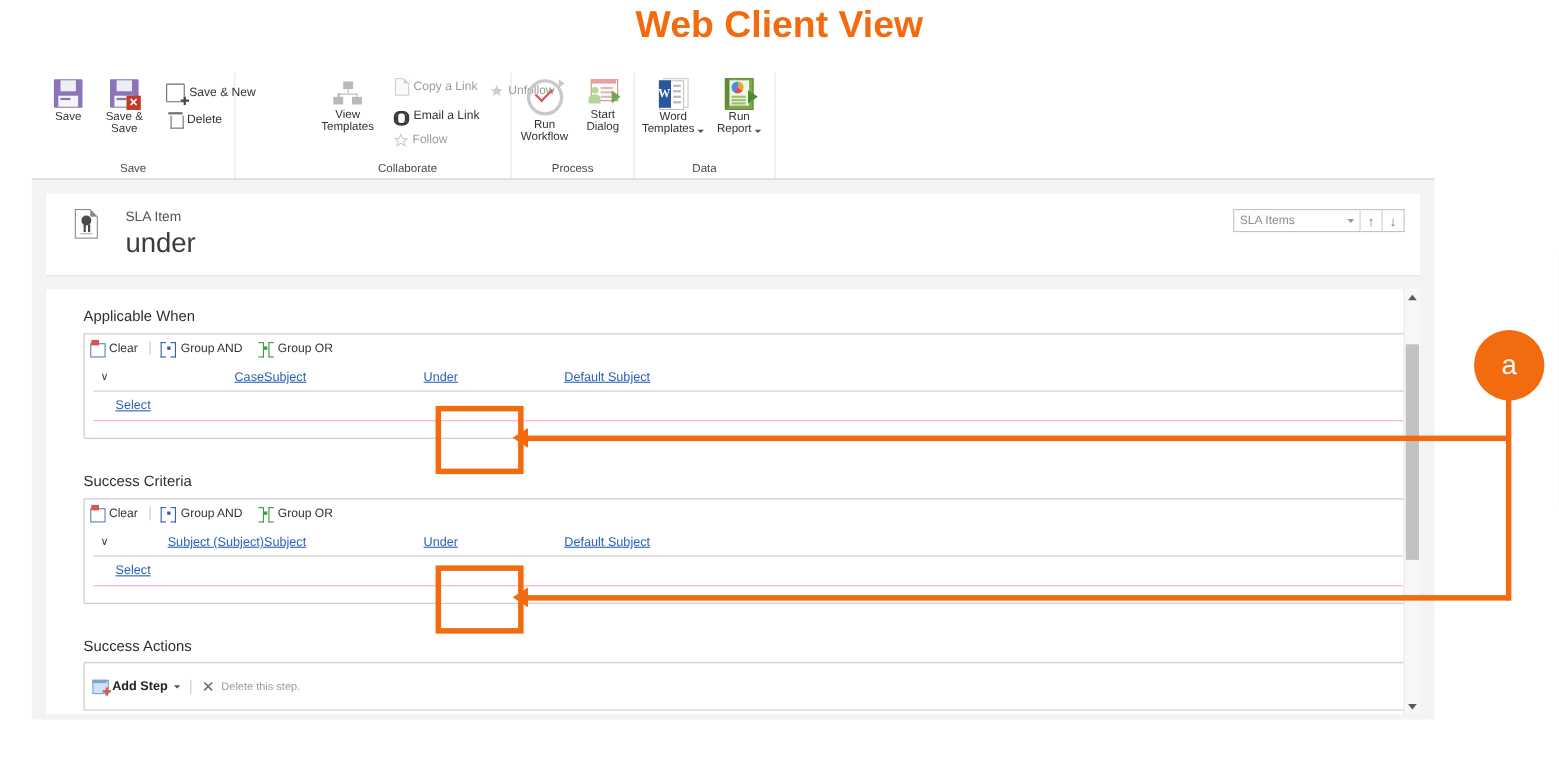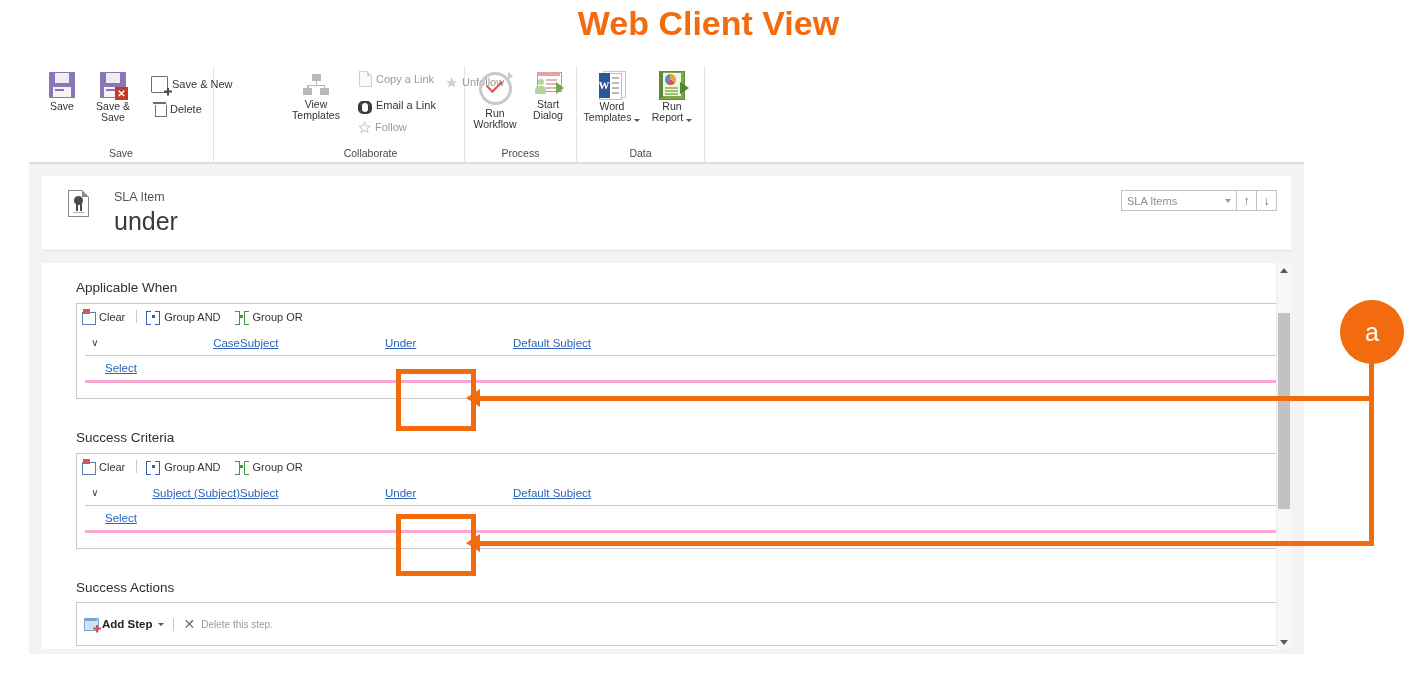--- a/index.html
+++ b/index.html
@@ -233,21 +233,21 @@
   .ic-gor .br{position:absolute;top:0;width:4px;height:12px;border:1.6px solid #3C9B3C;}
   .ic-gor .l{left:0;border-left:none;}
   .ic-gor .r{right:0;border-right:none;}
   .ic-gor .dot{position:absolute;left:5.5px;top:4px;width:3px;height:3px;background:#3C9B3C;}
 
   .crit-row{
     height:27px;display:flex;align-items:center;
     border-bottom:1px solid #c9c9c9;box-sizing:border-box;
     margin:0 8px;
   }
-  .crit-row.light{border-bottom:3px solid #f9a8d4;}
+  .crit-row.light{border-bottom:1px solid #f9a8d4;}
   .crit-row .chev{width:20px;text-align:center;color:#3a3a3a;font-size:10px;}
   .lnk{color:#2B63B8;text-decoration:underline;font-size:11.5px;cursor:pointer;}
 
   .col-entity{width:135px;text-align:right;}
   .col-field{width:145px;}
   .col-op{width:128px;}
   .col-val{flex:1;}
 
   .actions-box{
     border:1px solid #c8c8c8;background:#fff;box-sizing:border-box;

